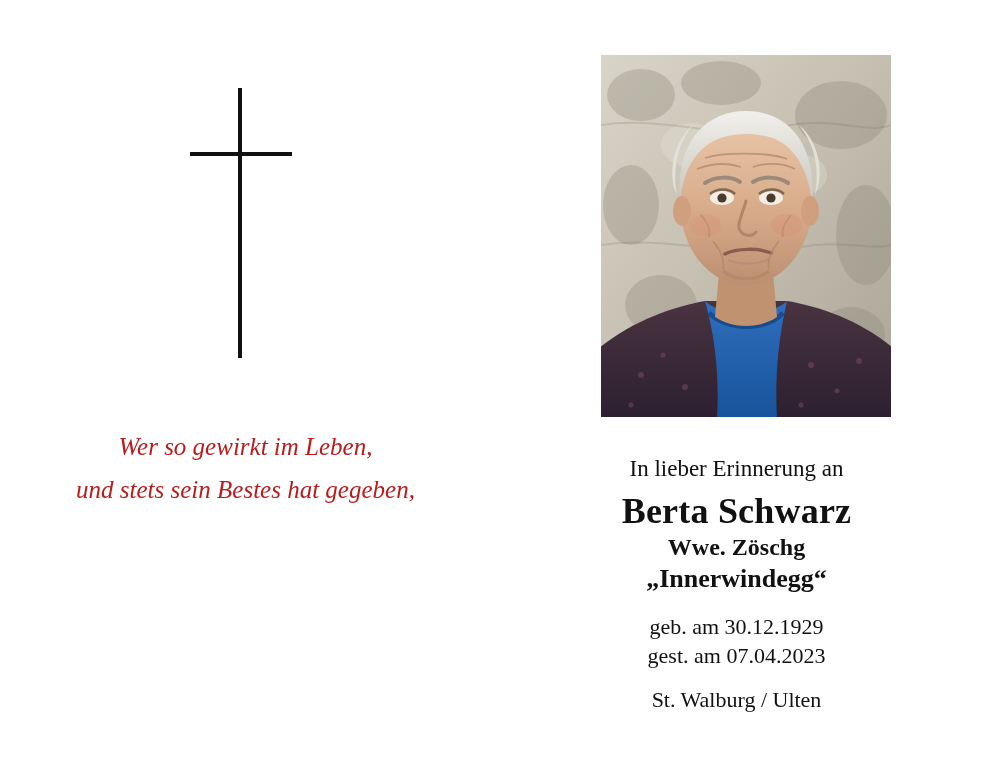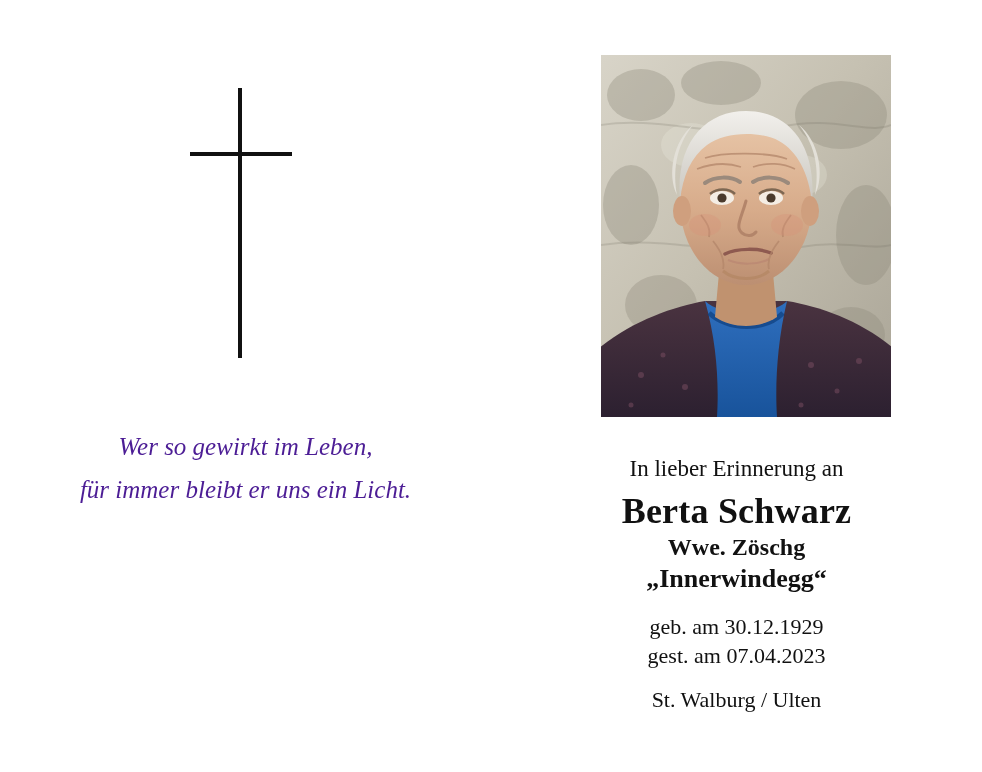--- a/index.html
+++ b/index.html
@@ -53,21 +53,21 @@
   }
   .verse {
     position: absolute;
     left: 0;
     top: 425px;
     width: 491px;
     text-align: center;
     font-style: italic;
     font-size: 25px;
     line-height: 1.72;
-    color: #4c1d95;
+    color: #b91c1c;
   }
   .verse .line {
     display: block;
     white-space: nowrap;
   }
   
   .right-panel {
     position: relative;
     width: 491px;
     height: 772px;
@@ -134,21 +134,21 @@
 
   <div class="left-panel">
 
     <div class="cross">
       <div class="vertical"></div>
       <div class="horizontal"></div>
     </div>
 
     <div class="verse">
       <span class="line">Wer so gewirkt im Leben,</span>
-      <span class="line">für immer bleibt er uns ein Licht.</span>
+      <span class="line">und stets sein Bestes hat gegeben,</span>
     </div>
 
   </div>
 
   <div class="right-panel">
 
     <div class="portrait">
       <svg viewBox="0 0 290 362" preserveAspectRatio="none" aria-hidden="true">
         <defs>
           <linearGradient id="wallGrad" x1="0" y1="0" x2="1" y2="1">

